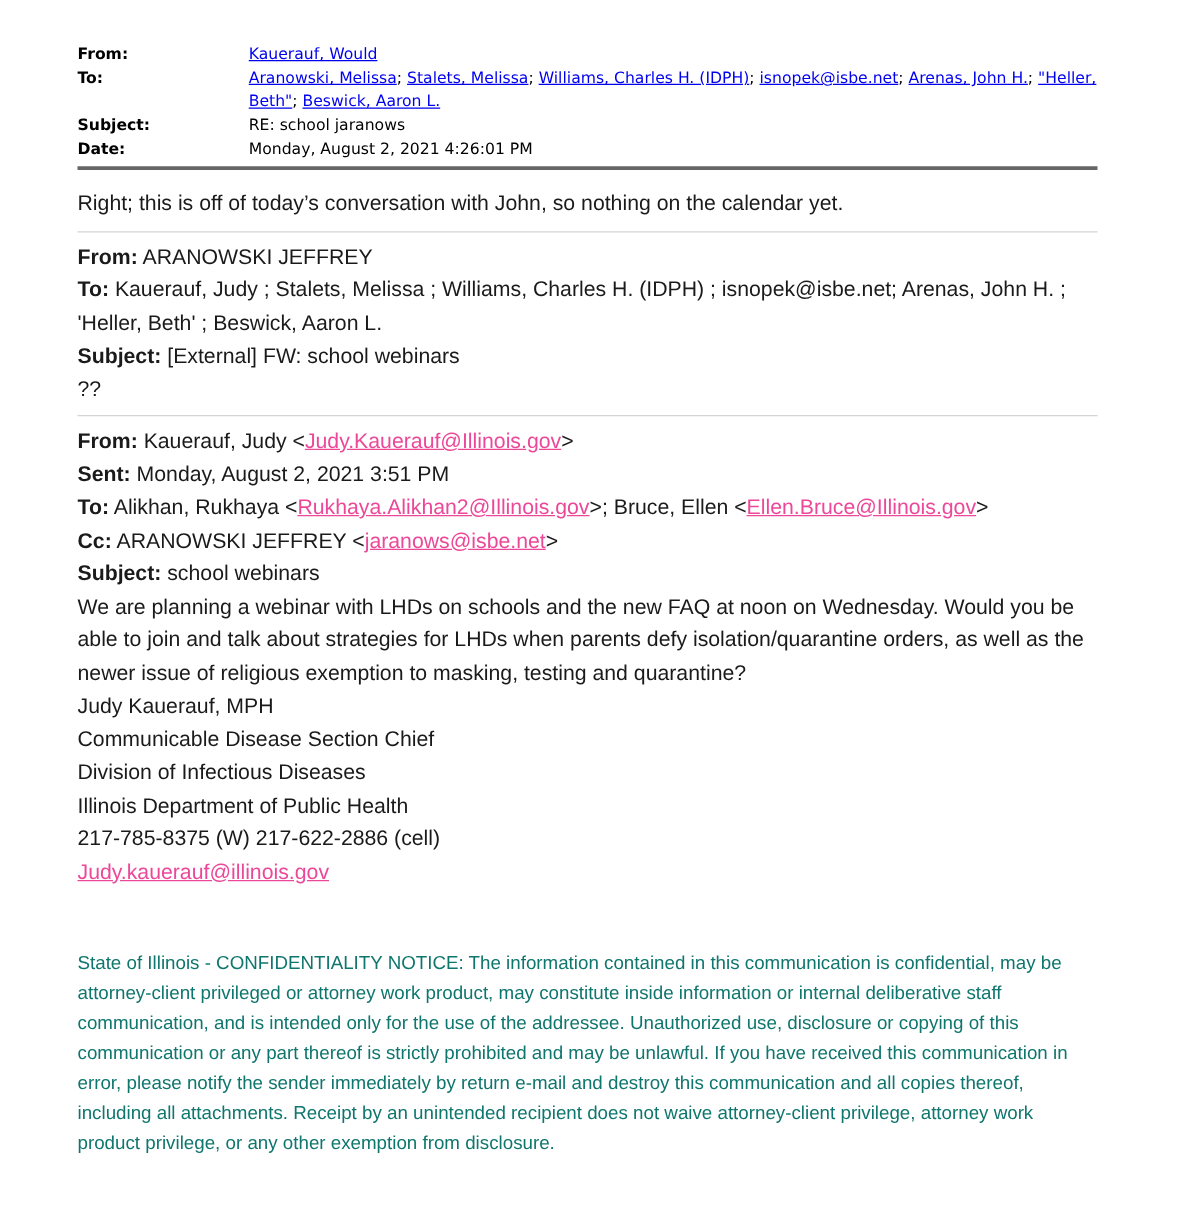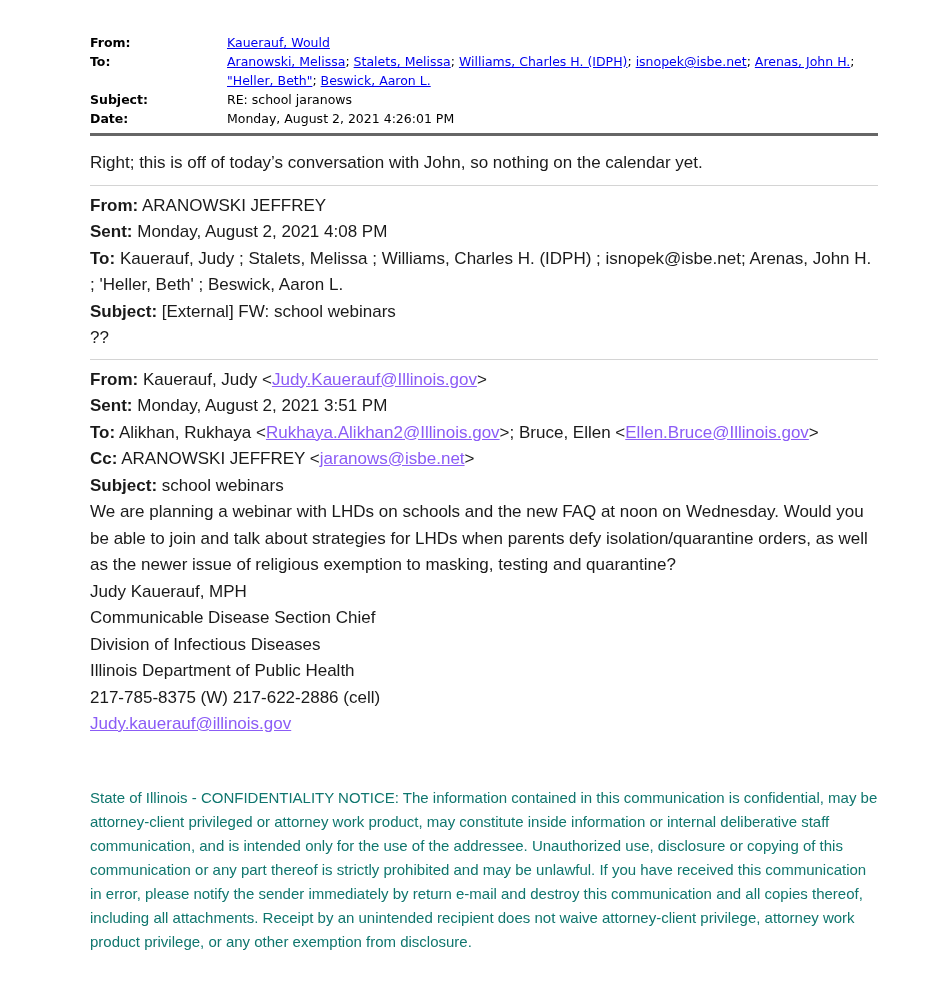--- a/index.html
+++ b/index.html
@@ -3,21 +3,21 @@
 <meta charset="utf-8">
 <style>
   html, body { margin: 0; padding: 0; background: #ffffff; }
   .page {
     position: relative;
     width: 952px;
     height: 984px;
     background: #ffffff;
     overflow: hidden;
     box-sizing: border-box;
-    padding: 33px 74px 0 90px;
+    padding: 33px 74px 0 62px;
     font-family: "Liberation Sans", sans-serif;
     color: #1a1a1a;
   }
 
   
   .mail-header {
     font-family: "DejaVu Sans", sans-serif;
     font-size: 12.5px;
     line-height: 19px;
     color: #000000;
@@ -42,21 +42,21 @@
   }
   .reply-para { margin: 14px 0 8px 0; }
   .thin-rule {
     border: none;
     height: 1px;
     background: #d4d4d4;
     margin: 0 0 7px 0;
   }
   .thin-rule.mt { margin-top: 7px; }
   .qline b, .qline .qlabel { font-weight: bold; color: #1a1a1a; }
-  .q a, a.body-link { color: #8b5cf6; cursor: pointer; }
+  .q a, a.body-link { color: #ec4899; cursor: pointer; }
   .message-body { }
   .sig-block { }
   .disclaimer {
     margin: 48px 0 0 0;
     font-size: 15px;
     line-height: 24px;
     color: #0f766e;
   }
 </style>
 </head>
@@ -86,21 +86,20 @@
   <hr class="thick-rule">
 
   <div class="body-text">
 
     <p class="reply-para">Right; this is off of today’s conversation with John, so nothing on the calendar yet.</p>
 
     <hr class="thin-rule">
 
     <div class="q">
       <div class="qline"><b class="qlabel">From:</b> <span>ARANOWSKI JEFFREY</span></div>
-      <div class="qline"><b class="qlabel">Sent:</b> <span>Monday, August 2, 2021 4:08 PM</span></div>
       <div class="qline"><b class="qlabel">To:</b> <span>Kauerauf, Judy ; Stalets, Melissa ; Williams, Charles H. (IDPH) ; isnopek@isbe.net; Arenas, John H. ; 'Heller, Beth' ; Beswick, Aaron L.</span></div>
       <div class="qline"><b class="qlabel">Subject:</b> <span>[External] FW: school webinars</span></div>
       <div class="qline">??</div>
     </div>
 
     <hr class="thin-rule mt">
 
     <div class="q">
       <div class="qline"><b class="qlabel">From:</b> <span><span>Kauerauf, Judy &lt;</span><a href="#">Judy.Kauerauf@Illinois.gov</a><span>&gt;</span></span></div>
       <div class="qline"><b class="qlabel">Sent:</b> <span>Monday, August 2, 2021 3:51 PM</span></div>

